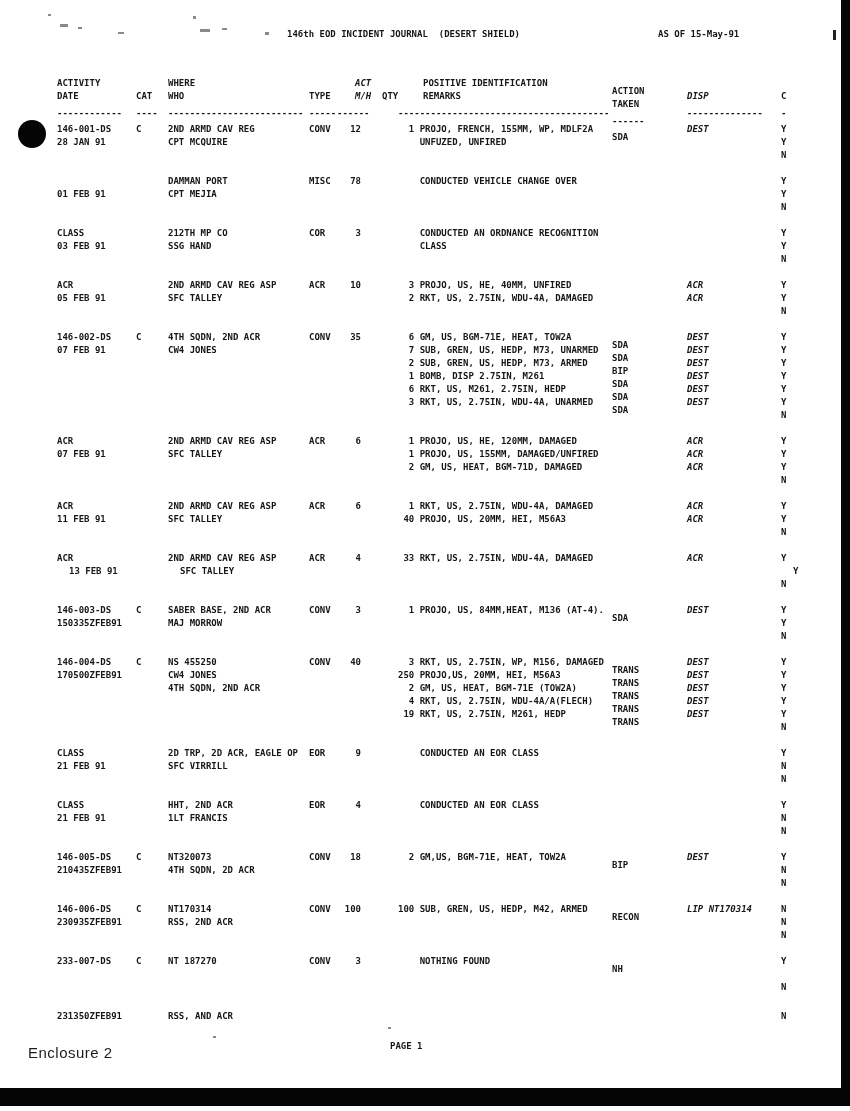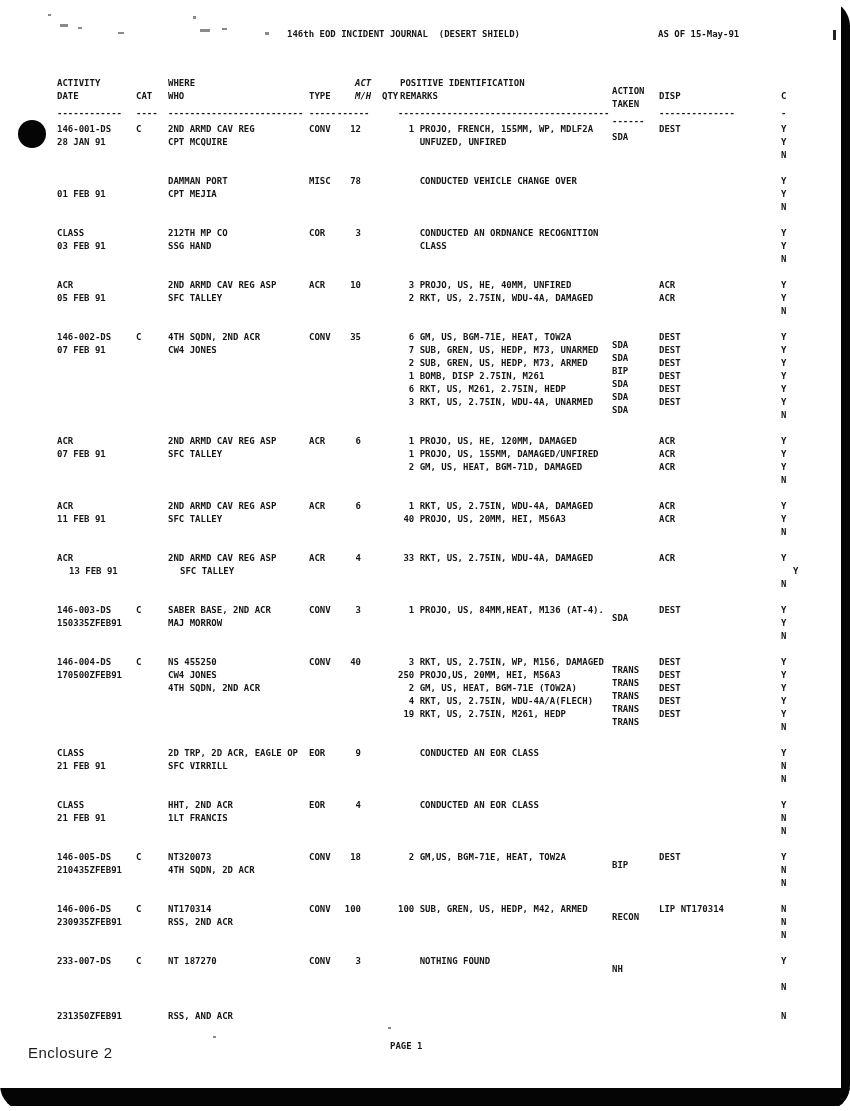--- a/index.html
+++ b/index.html
@@ -1,37 +1,37 @@
 <!DOCTYPE html>
 <html><head>
 <meta charset="utf-8">
 <style>
   html,body{margin:0;padding:0;background:#ffffff;}
   .sheet{
     position:relative;width:850px;height:1111px;background:#ffffff;
     font-family:"DejaVu Sans Mono",monospace;font-size:9px;font-weight:bold;
-    color:#161616;overflow:hidden;border-radius:26px;
+    color:#161616;overflow:hidden;
   }
   .abs{position:absolute;white-space:pre;}
   .title{top:29px;left:287px;}
   .asof{top:29px;left:658px;}
   .hline{position:absolute;left:0;width:100%;height:13px;}
   .f{position:absolute;white-space:pre;}
   .c-date{left:57px;}
   .c-cat{left:136px;}
   .c-who{left:168px;}
   .c-type{left:309px;}
   .c-mh{left:329px;width:32px;text-align:right;}
   .c-mh_label{left:355px;font-style:italic;}
   .c-mh_d{left:337px;}
   .c-qty{left:382px;}
   .c-rem{left:398px;}
-  .c-rem_label{left:400px;}
+  .c-rem_label{left:423px;}
   .c-act{left:612px;margin-top:8px;}
-  .c-disp{left:659px;}
+  .c-disp{left:687px;font-style:italic;}
   .c-c{left:781px;}
   .footer-page{top:1041px;left:390px;}
   .enclosure{
     top:1044px;left:28px;font-family:Liberation Sans, sans-serif;
     font-size:15px;font-weight:normal;color:#1c1c1c;letter-spacing:0.5px;
   }
   .punch-hole{
     position:absolute;left:18px;top:120px;width:28px;height:28px;
     border-radius:50%;background:#050505;
   }

